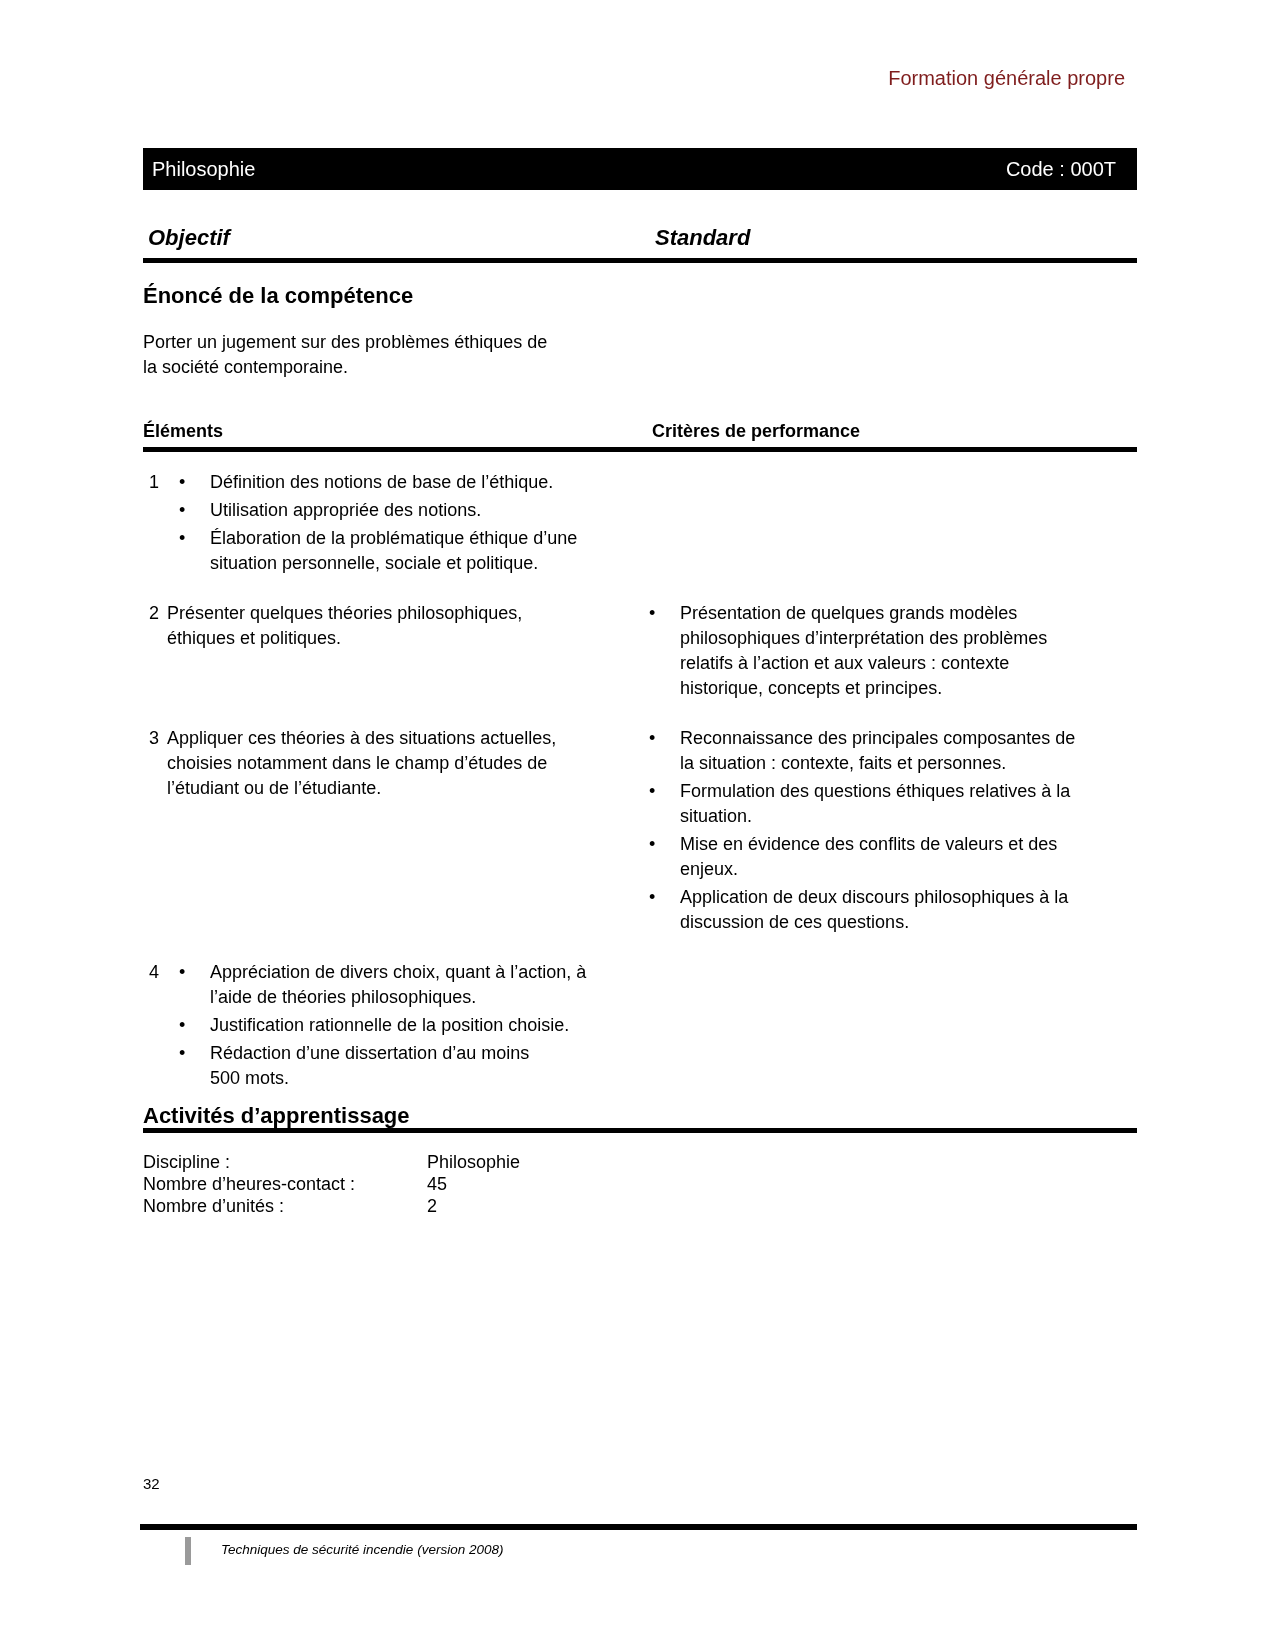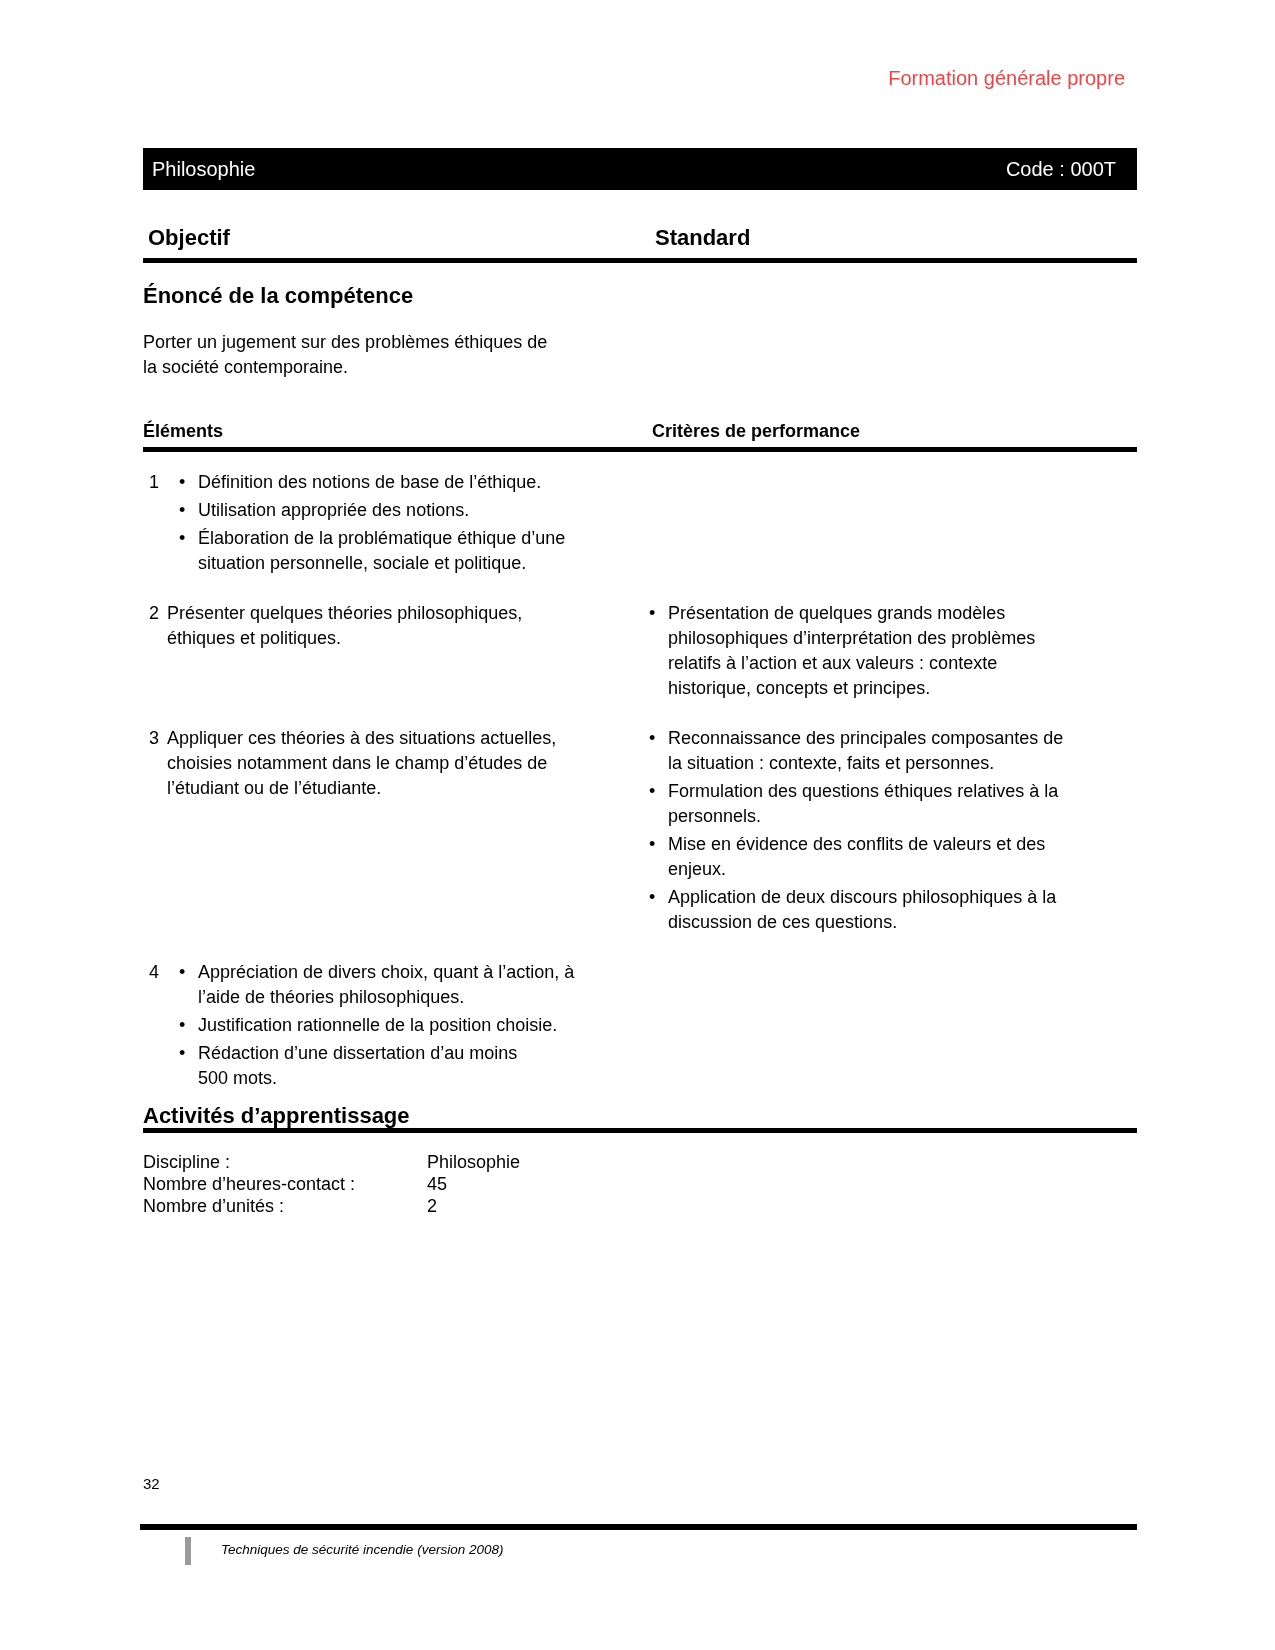--- a/index.html
+++ b/index.html
@@ -1,46 +1,46 @@
 <!DOCTYPE html>
 <html><head>
 <meta charset="utf-8">
 <style>
   html,body{margin:0;padding:0;background:#ffffff;}
   .page{position:relative;width:1275px;height:1650px;background:#ffffff;overflow:hidden;
         font-family:"Liberation Sans","DejaVu Sans",sans-serif;color:#000;}
   .abs{position:absolute;}
 
-  .header-note{top:67px;left:143px;width:982px;text-align:right;font-size:20px;color:#ef4444;}
+  .header-note{top:67px;left:143px;width:982px;text-align:right;font-size:20px;color:#7f1d1d;}
 
   .title-bar{top:148px;left:143px;width:994px;height:42px;background:#000;color:#fff;
              display:flex;align-items:center;justify-content:space-between;
              padding:0 21px 0 9px;box-sizing:border-box;font-size:20px;}
 
   .obj-row{top:216px;left:143px;width:994px;height:42px;border-bottom:5px solid #000;
-           font-size:22px;font-weight:bold;}
+           font-size:22px;font-weight:bold;font-style:italic;}
   .obj-row .objectif{position:absolute;left:5px;bottom:7px;}
   .obj-row .standard{position:absolute;left:512px;bottom:7px;}
 
   .enonce-h{top:283px;left:143px;font-size:22px;font-weight:bold;}
   .enonce-p{top:330px;left:143px;width:480px;font-size:18px;line-height:25px;white-space:pre-line;}
 
   .tbl-head{top:421px;left:143px;width:994px;height:26px;border-bottom:5px solid #000;
             font-size:18px;font-weight:bold;}
   .tbl-head .el{position:absolute;left:0;top:0;}
   .tbl-head .cr{position:absolute;left:509px;top:0;}
 
   .rows{top:470px;left:143px;width:994px;}
   .row{display:flex;align-items:flex-start;margin-bottom:22px;font-size:18px;line-height:25px;}
   .row .num{flex:0 0 24px;padding-left:6px;box-sizing:border-box;}
   .row .element{flex:0 0 470px;white-space:pre-line;}
   .criteria{flex:0 0 486px;margin:0 0 0 10px;list-style:none;padding:0;}
   .criteria li{position:relative;padding-left:21px;margin-bottom:3px;}
   .criteria .bullet{position:absolute;left:2px;top:0;}
-  .criteria .crit-text{display:block;white-space:pre-line;}
+  .criteria .crit-text{display:block;white-space:pre-line;margin-left:12px;}
 
   .act-head{top:1103px;left:143px;width:994px;height:25px;border-bottom:5px solid #000;
             font-size:22px;font-weight:bold;}
   .act-rows{top:1151px;left:143px;width:760px;font-size:18px;line-height:22px;}
   .act-row{display:flex;}
   .act-row .lbl{flex:0 0 284px;}
 
   .footer-rule{top:1524px;left:140px;width:997px;height:6px;background:#000;}
   .footer-num{top:1475px;left:143px;font-size:15px;}
   .footer-bar{top:1537px;left:185px;width:6px;height:28px;background:#9a9a9a;}
@@ -114,21 +114,21 @@
 l’étudiant ou de l’étudiante.</span>
     <ul class="criteria">
           <li>
             <span class="bullet">•</span>
             <span class="crit-text">Reconnaissance des principales composantes de
 la situation : contexte, faits et personnes.</span>
           </li>
           <li>
             <span class="bullet">•</span>
             <span class="crit-text">Formulation des questions éthiques relatives à la
-personnels.</span>
+situation.</span>
           </li>
           <li>
             <span class="bullet">•</span>
             <span class="crit-text">Mise en évidence des conflits de valeurs et des
 enjeux.</span>
           </li>
           <li>
             <span class="bullet">•</span>
             <span class="crit-text">Application de deux discours philosophiques à la
 discussion de ces questions.</span>

